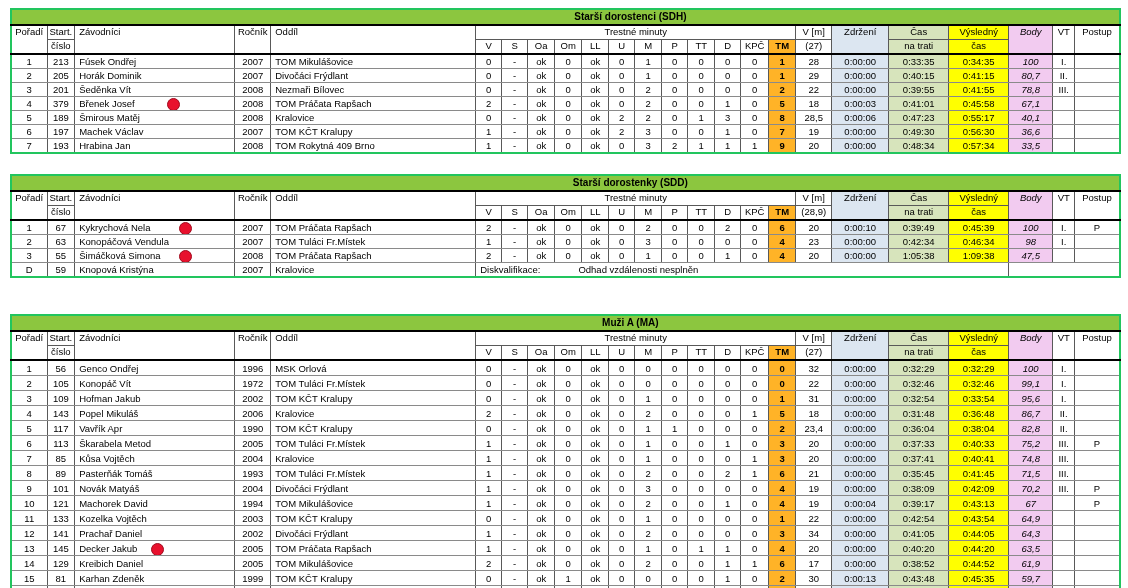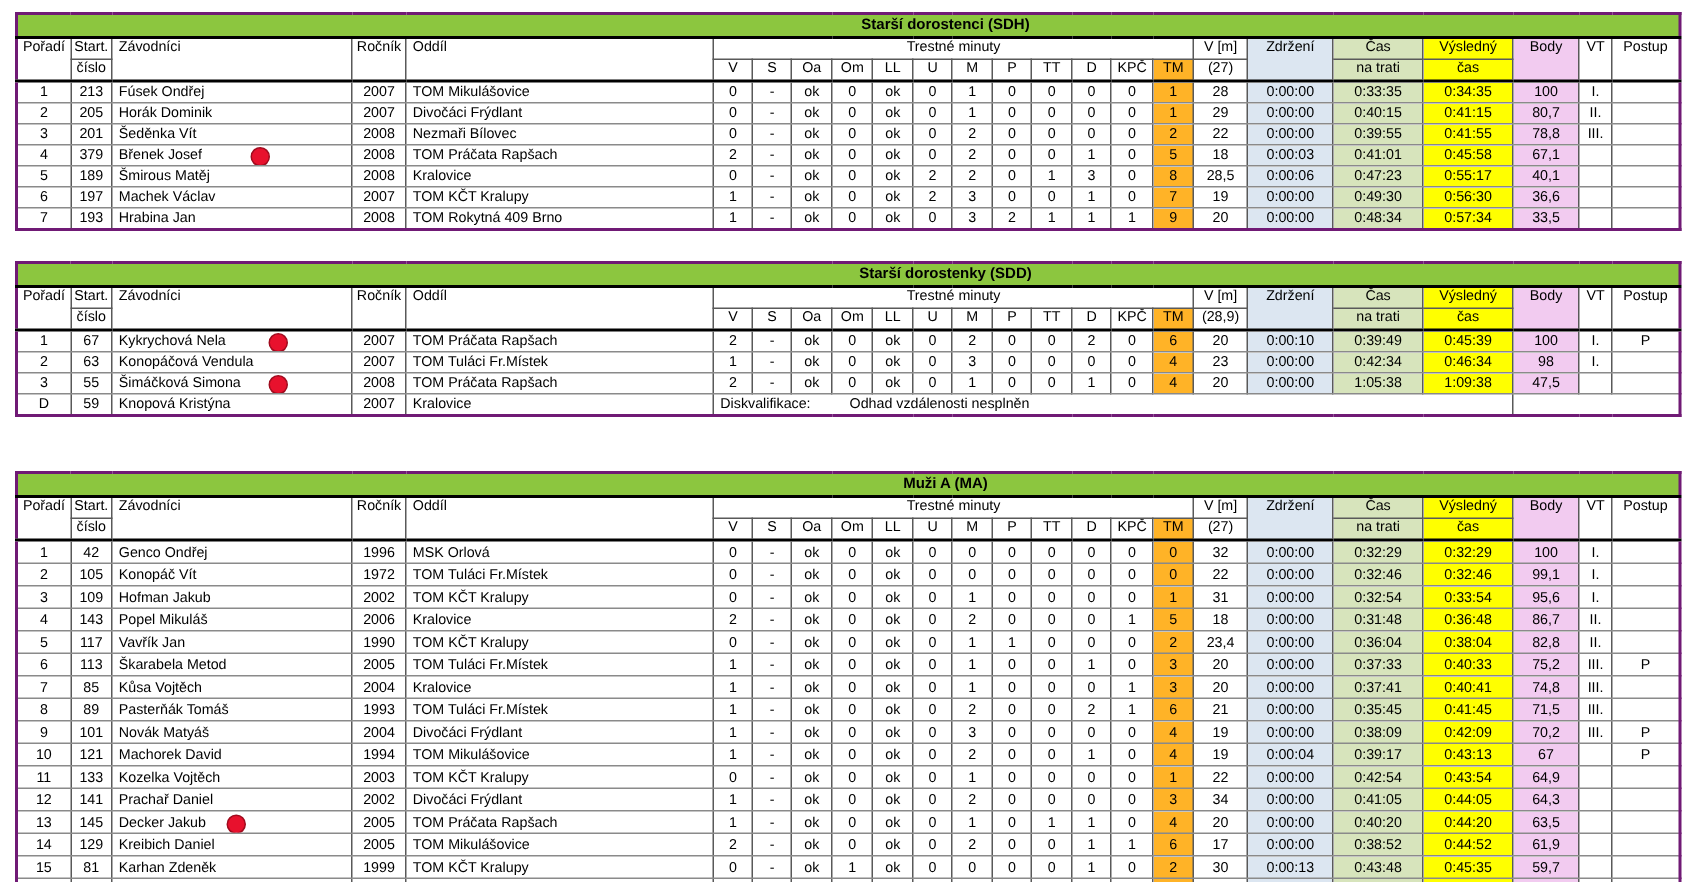--- a/index.html
+++ b/index.html
@@ -1,47 +1,47 @@
 <!DOCTYPE html>
 <html style="--title-green: #8CC63F; --tm-orange: #FFB327; --delay-blue: #DCE6F1; --time-green: #D7E4BC; --final-yellow: #FFFF00; --points-pink: #F2CBF0; --marker-red: #E8112D;"><head>
 <meta charset="utf-8">
 <style>
   html,body{margin:0;padding:0;background:#fff;width:1128px;height:588px;overflow:hidden;
     font-family:"Liberation Sans","DejaVu Sans",sans-serif;}
   .sheet{position:relative;width:1128px;height:588px;background:#fff;}
   table.res{border-collapse:collapse;table-layout:fixed;margin-left:10px;
-    border:2px solid #701a75;font-size:9.5px;color:#000;}
+    border:2px solid #22c55e;font-size:9.5px;color:#000;}
   #t0{margin-top:8px;} #t1{margin-top:20px;} #t2{margin-top:36px;}
   col.w-pos{width:36px}col.w-bib{width:27px}col.w-name{width:160px}col.w-year{width:36px}
   col.w-club{width:205px}
   col.w-p1{width:26px}col.w-p2{width:26px}col.w-p3{width:27px}col.w-p4{width:27px}
   col.w-p5{width:27px}col.w-p6{width:26px}col.w-p7{width:27px}col.w-p8{width:26px}
   col.w-p9{width:27px}col.w-p10{width:26px}col.w-p11{width:28px}col.w-tm{width:27px}
   col.w-vm{width:36px}col.w-delay{width:57px}col.w-time{width:60px}col.w-final{width:60px}
   col.w-points{width:44px}col.w-vt{width:22px}col.w-adv{width:45px}
   th,td{border:1px solid #595959;padding:0 2px;height:13px;line-height:11px;
     overflow:hidden;white-space:nowrap;}
   td{border-top-color:#8a8a8a;border-bottom-color:#8a8a8a;}
   #t2 tbody td{height:14px;}
   th{font-weight:normal;vertical-align:top;text-align:center;background:#fff;}
   .title{background:var(--title-green);font-weight:bold;font-size:10px;text-align:center;
     padding-left:132px;border-bottom:2px solid #000;height:14px;line-height:13px;}
   tbody tr:first-child td{border-top:2px solid #000;}
   .l{text-align:left;padding-left:4px;}
   .c{text-align:center;}
-  .bg-tm{background:var(--tm-orange);}
+  .bg-tm{background:var(--tm-orange);font-weight:bold;}
   .bg-delay{background:var(--delay-blue);}
   .bg-time{background:var(--time-green);}
   .bg-final{background:var(--final-yellow);}
-  .bg-points{background:var(--points-pink);}
+  .bg-points{background:var(--points-pink);font-style:italic;}
   td.name-cell{position:relative;}
   .dot{position:absolute;top:1px;width:11px;height:11px;border-radius:50%;
     background:var(--marker-red);border:1px solid #a00b1e;}
   #t0 .dot{left:92px;} #t1 .dot{left:104px;} #t2 .dot{left:76px;top:2px;}
-  .disq2{margin-left:26px;}
+  .disq2{margin-left:38px;}
 </style>
 </head>
 <body>
 
 <div class="sheet">
 
   <table class="res" id="t0">
     <colgroup>
         <col class="w-pos">
         <col class="w-bib">
@@ -509,21 +509,21 @@
         <th>KPČ</th>
         <th class="bg-tm">TM</th>
         <th>(27)</th>
         <th class="bg-time">na trati</th>
         <th class="bg-final">čas</th>
       </tr>
     </thead>
     <tbody>
         <tr>
           <td class="c">1</td>
-          <td class="c">42</td>
+          <td class="c">56</td>
           <td class="l name-cell">Genco Ondřej</td>
           <td class="c">1996</td>
           <td class="l">MSK Orlová</td>
           <td class="c">0</td>
           <td class="c">-</td>
           <td class="c">ok</td>
           <td class="c">0</td>
           <td class="c">ok</td>
           <td class="c">0</td>
           <td class="c">0</td>
@@ -614,21 +614,21 @@
           <td class="c bg-delay">0:00:00</td>
           <td class="c bg-time">0:31:48</td>
           <td class="c bg-final">0:36:48</td>
           <td class="c bg-points">86,7</td>
           <td class="c">II.</td>
           <td class="c"></td>
         </tr>
         <tr>
           <td class="c">5</td>
           <td class="c">117</td>
-          <td class="l name-cell">Vavřík Jan</td>
+          <td class="l name-cell">Vavřík Apr</td>
           <td class="c">1990</td>
           <td class="l">TOM KČT Kralupy</td>
           <td class="c">0</td>
           <td class="c">-</td>
           <td class="c">ok</td>
           <td class="c">0</td>
           <td class="c">ok</td>
           <td class="c">0</td>
           <td class="c">1</td>
           <td class="c">1</td>

